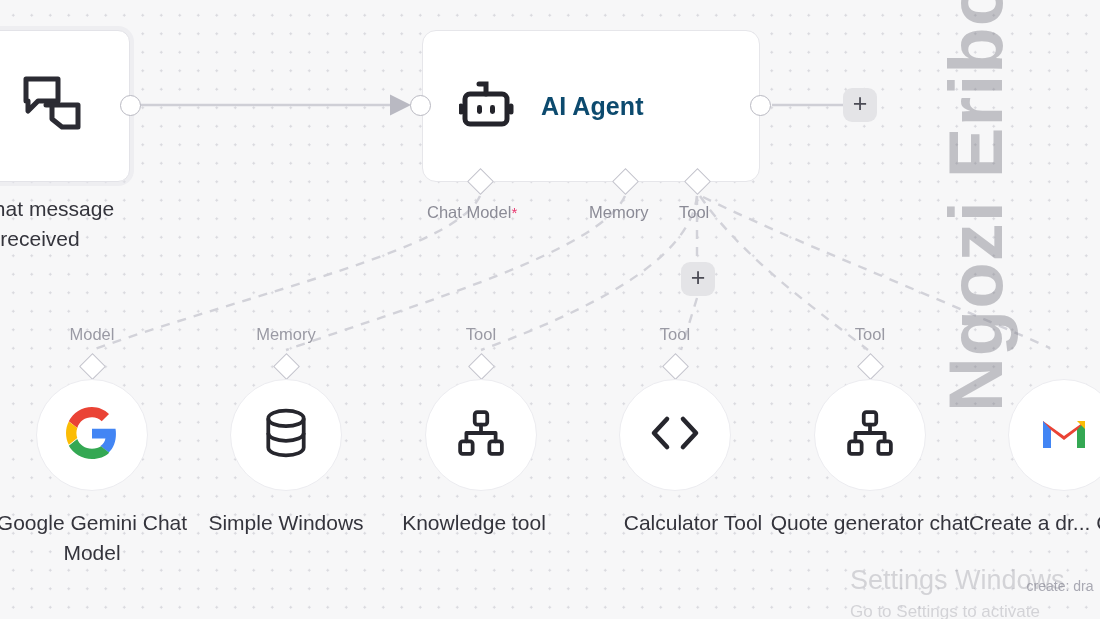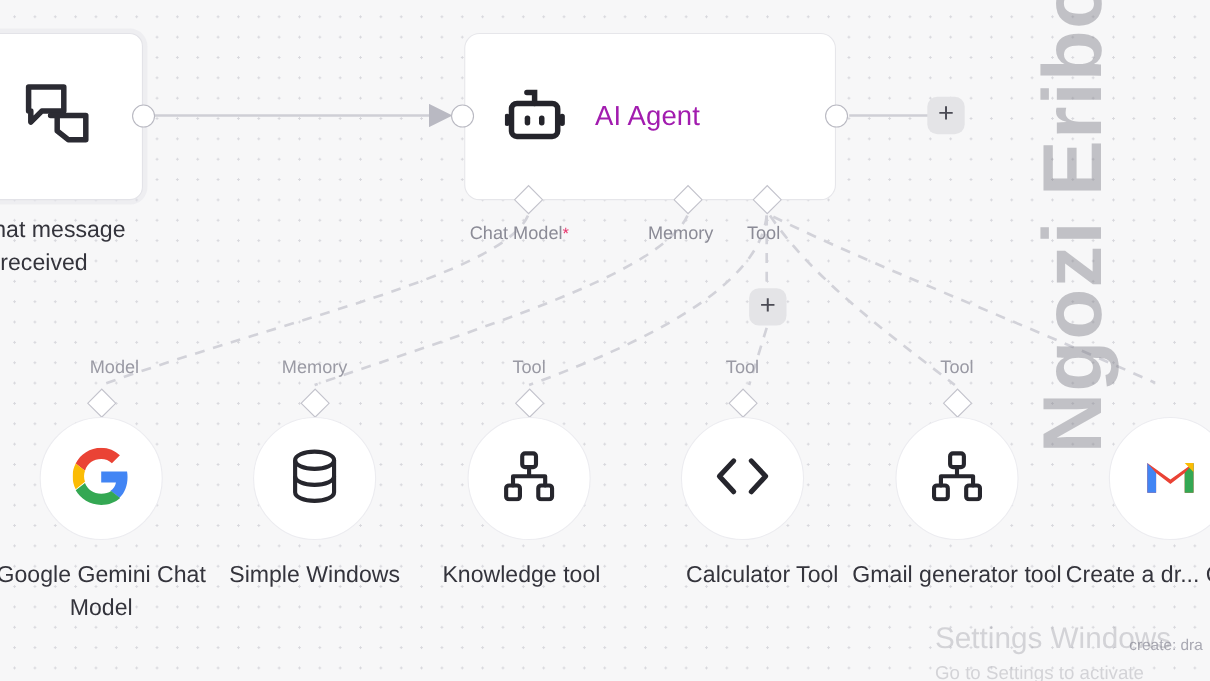--- a/index.html
+++ b/index.html
@@ -42,21 +42,21 @@
     left: 422px; top: 30px;
     width: 338px; height: 152px;
     background: #ffffff;
     border: 1.5px solid #e6e6ea;
     border-radius: 14px;
     display: flex; align-items: center;
     padding-left: 36px;
     gap: 24px;
   }
   .agent-title {
-    font-size: 25px; color: #a21caf; letter-spacing: .1px;
+    font-size: 25px; color: #0c4a6e; letter-spacing: .1px; font-weight: bold;
   }
 
   
   .endpoint {
     position: absolute;
     width: 21px; height: 21px;
     border-radius: 50%;
     background: #fff;
     border: 1.7px solid #b9b9c2;
   }
@@ -242,21 +242,21 @@
   <div class="conn-label" style="left:589px; top:203px;">Memory</div>
   <div class="conn-label" style="left:679px; top:203px;">Tool</div>
 
   <div class="plus-btn" style="left:843px; top:88px;">
     <span>+</span>
   </div>
   <div class="plus-btn" style="left:681px; top:262px;">
     <span>+</span>
   </div>
 
-  <div class="sub-conn-label" style="left:92px; top:325px;margin-left:12px;">Model</div>
+  <div class="sub-conn-label" style="left:92px; top:325px;">Model</div>
   <div class="diamond" style="left:83px; top:357px;"></div>
   <div class="circle-node" style="left:36px; top:379px;">
     <span>
       <svg width="52" height="52" viewBox="0 0 48 48">
         <path fill="#EA4335" d="M24 9.5c3.5 0 6.6 1.2 9 3.6l6.7-6.7C35.6 2.6 30.2 0 24 0 14.6 0 6.5 5.4 2.6 13.2l7.8 6.1C12.3 13.2 17.6 9.5 24 9.5z"></path>
         <path fill="#4285F4" d="M46.1 24.6c0-1.6-.1-3.2-.4-4.6H24v9.1h12.4c-.5 2.9-2.1 5.3-4.6 7l7.6 5.9c4.4-4.1 6.7-10.1 6.7-17.4z"></path>
         <path fill="#FBBC05" d="M10.4 28.6c-.5-1.5-.8-3-.8-4.6s.3-3.2.8-4.6l-7.8-6.1C.9 16.4 0 20.1 0 24s.9 7.6 2.6 10.8l7.8-6.2z"></path>
         <path fill="#34A853" d="M24 48c6.5 0 11.9-2.1 15.9-5.8l-7.6-5.9c-2.1 1.4-4.8 2.3-8.3 2.3-6.4 0-11.7-3.7-13.6-9l-7.8 6.1C6.5 42.6 14.6 48 24 48z"></path>
       </svg>
     </span>
@@ -316,21 +316,21 @@
     <span>
       <svg width="48" height="46" viewBox="0 0 46 44">
         <rect x="17" y="2" width="12" height="12" rx="2.5" fill="none" stroke="#26262d" stroke-width="3.6"></rect>
         <rect x="3" y="30" width="12" height="12" rx="2.5" fill="none" stroke="#26262d" stroke-width="3.6"></rect>
         <rect x="31" y="30" width="12" height="12" rx="2.5" fill="none" stroke="#26262d" stroke-width="3.6"></rect>
         <path d="M23,14 V22 M9,30 V22 H37 V30" fill="none" stroke="#26262d" stroke-width="3.6" stroke-linecap="round" stroke-linejoin="round"></path>
       </svg>
     </span>
   </div>
   <div class="circle-label" style="left:870px; top:508px;">
-    <span>Gmail generator tool</span>
+    <span>Quote generator chat</span>
   </div>
 
   <div class="circle-node" style="left:1008px; top:379px;">
     <span>
       <svg width="48" height="36" viewBox="0 0 48 36">
         <path d="M3,6 V33 H11 V15 L24,25 L37,15 V33 H45 V6 L24,21 Z" fill="#EA4335"></path>
         <path d="M3,6 V33 H11 V15 Z" fill="#4285F4"></path>
         <path d="M37,15 V33 H45 V6 Z" fill="#34A853"></path>
         <path d="M37,6 L45,6 V14 Z" fill="#FBBC04"></path>
       </svg>

